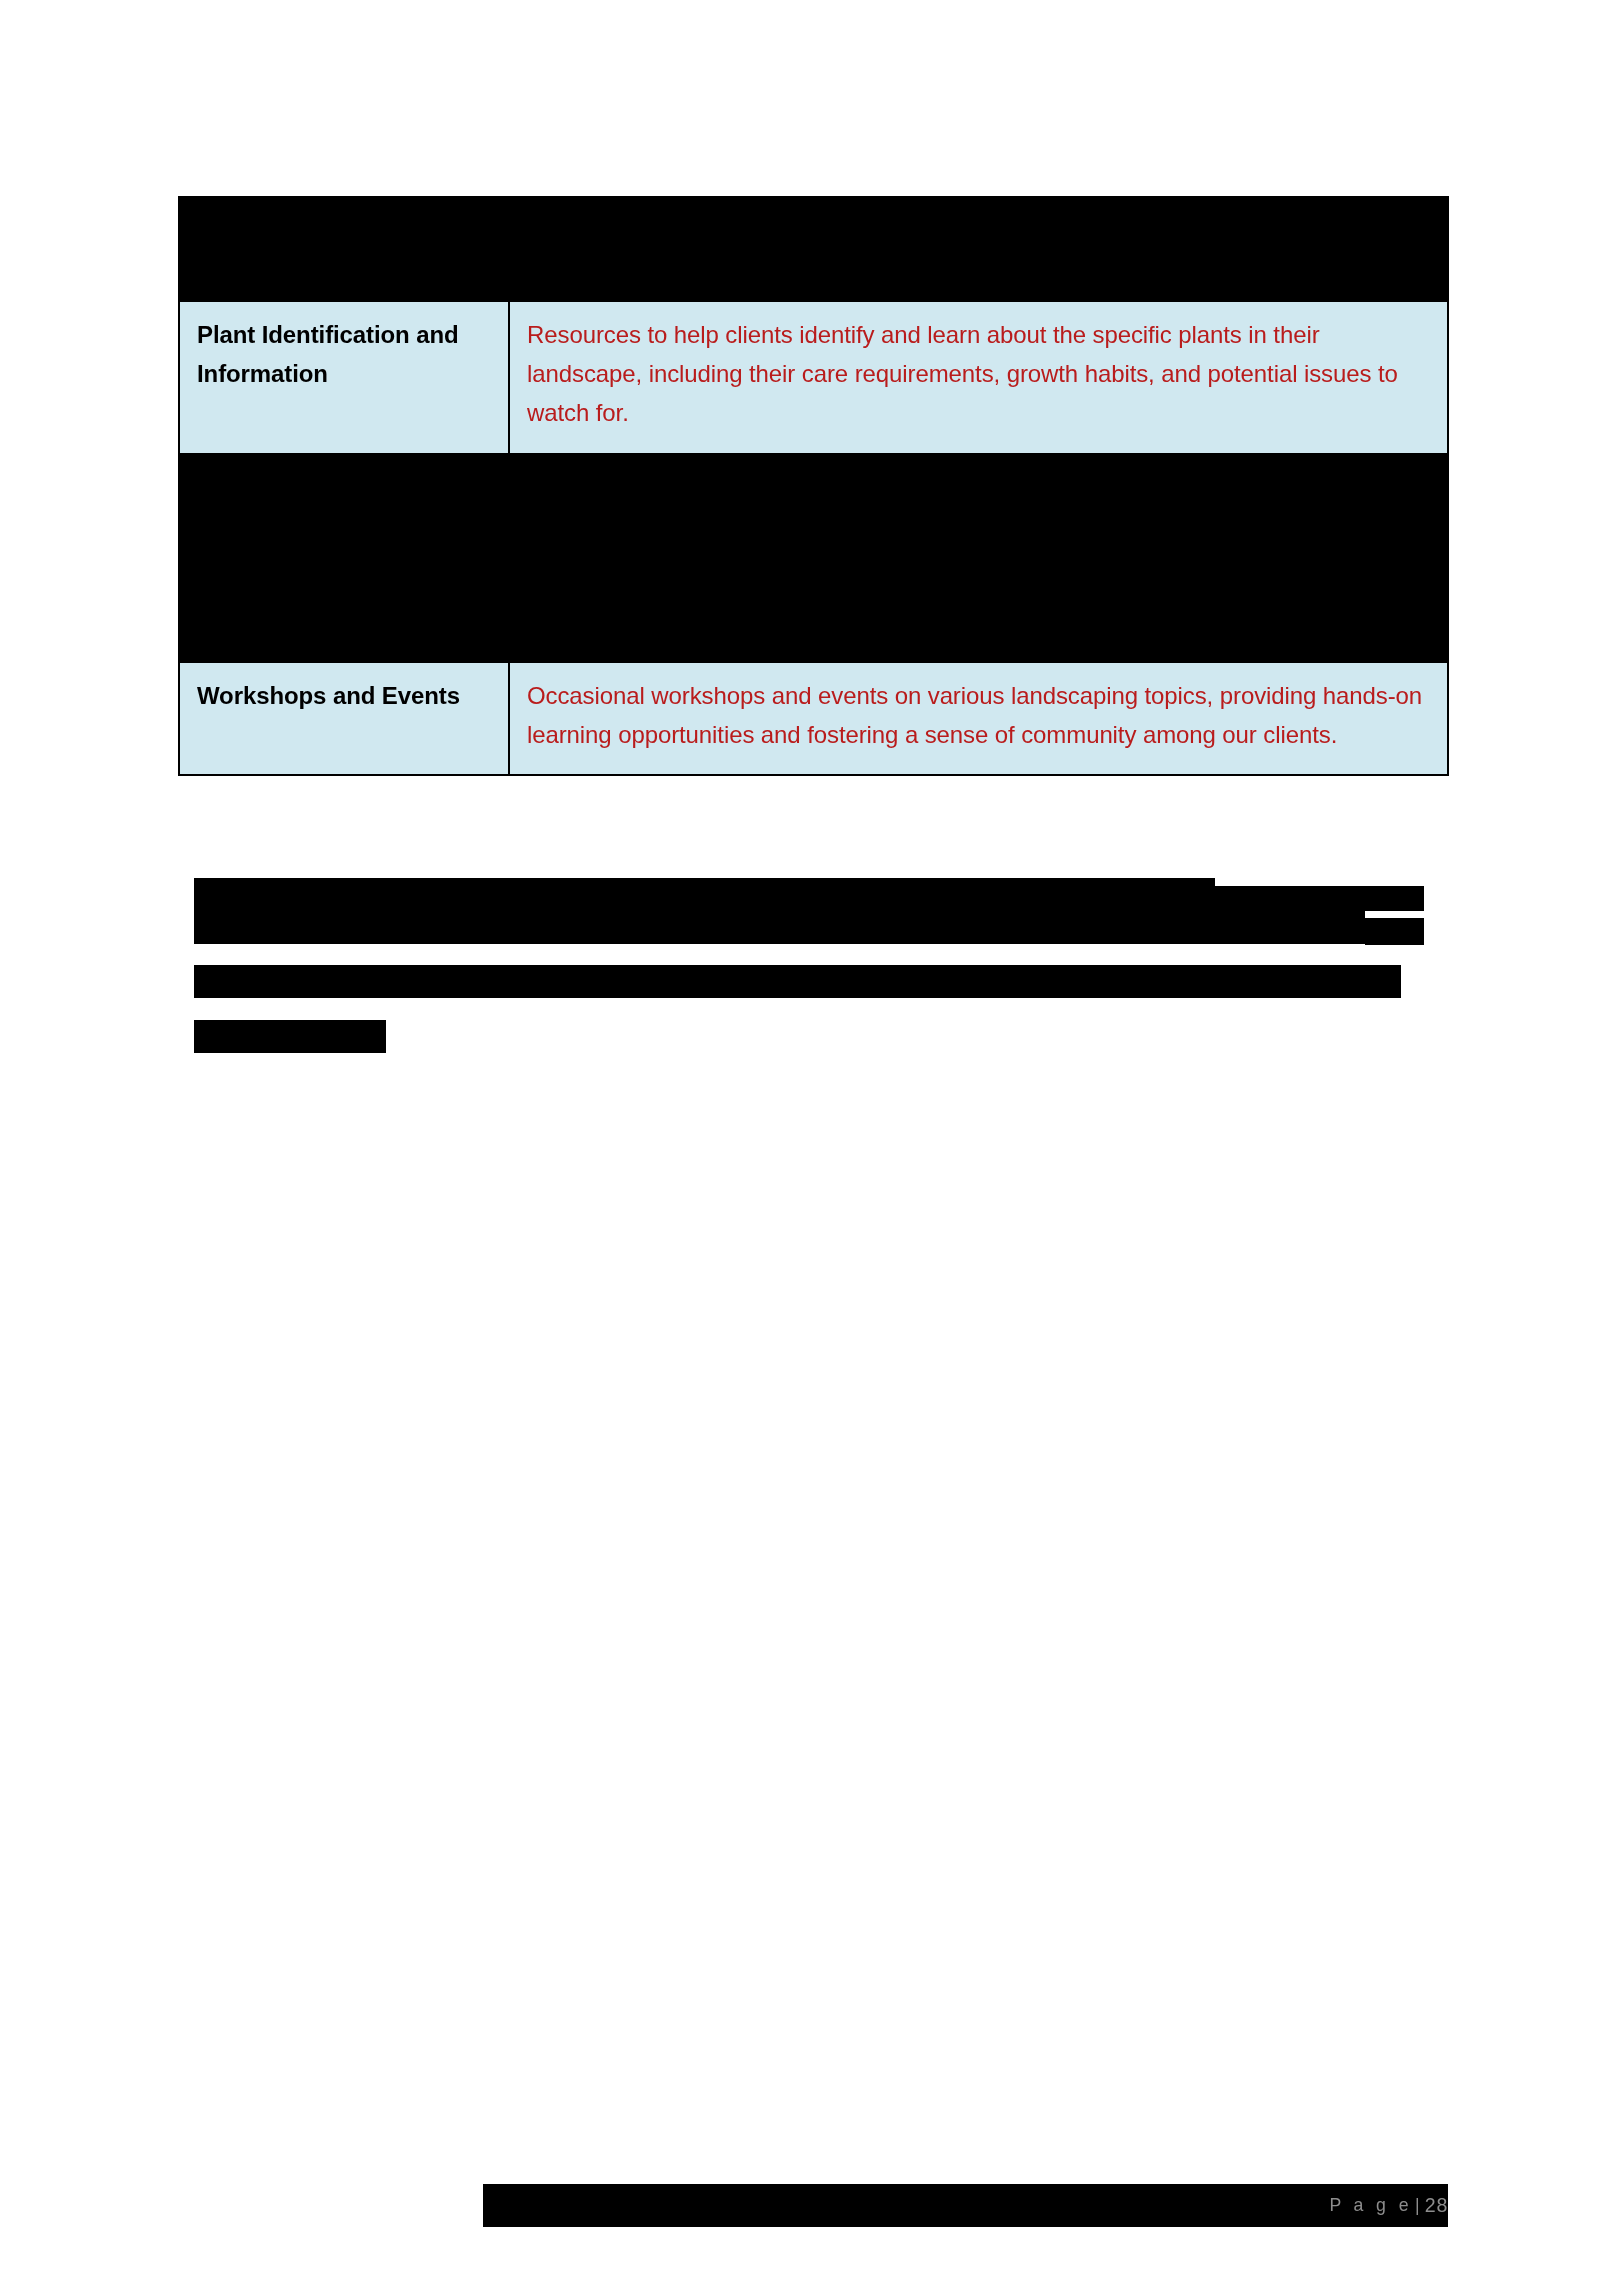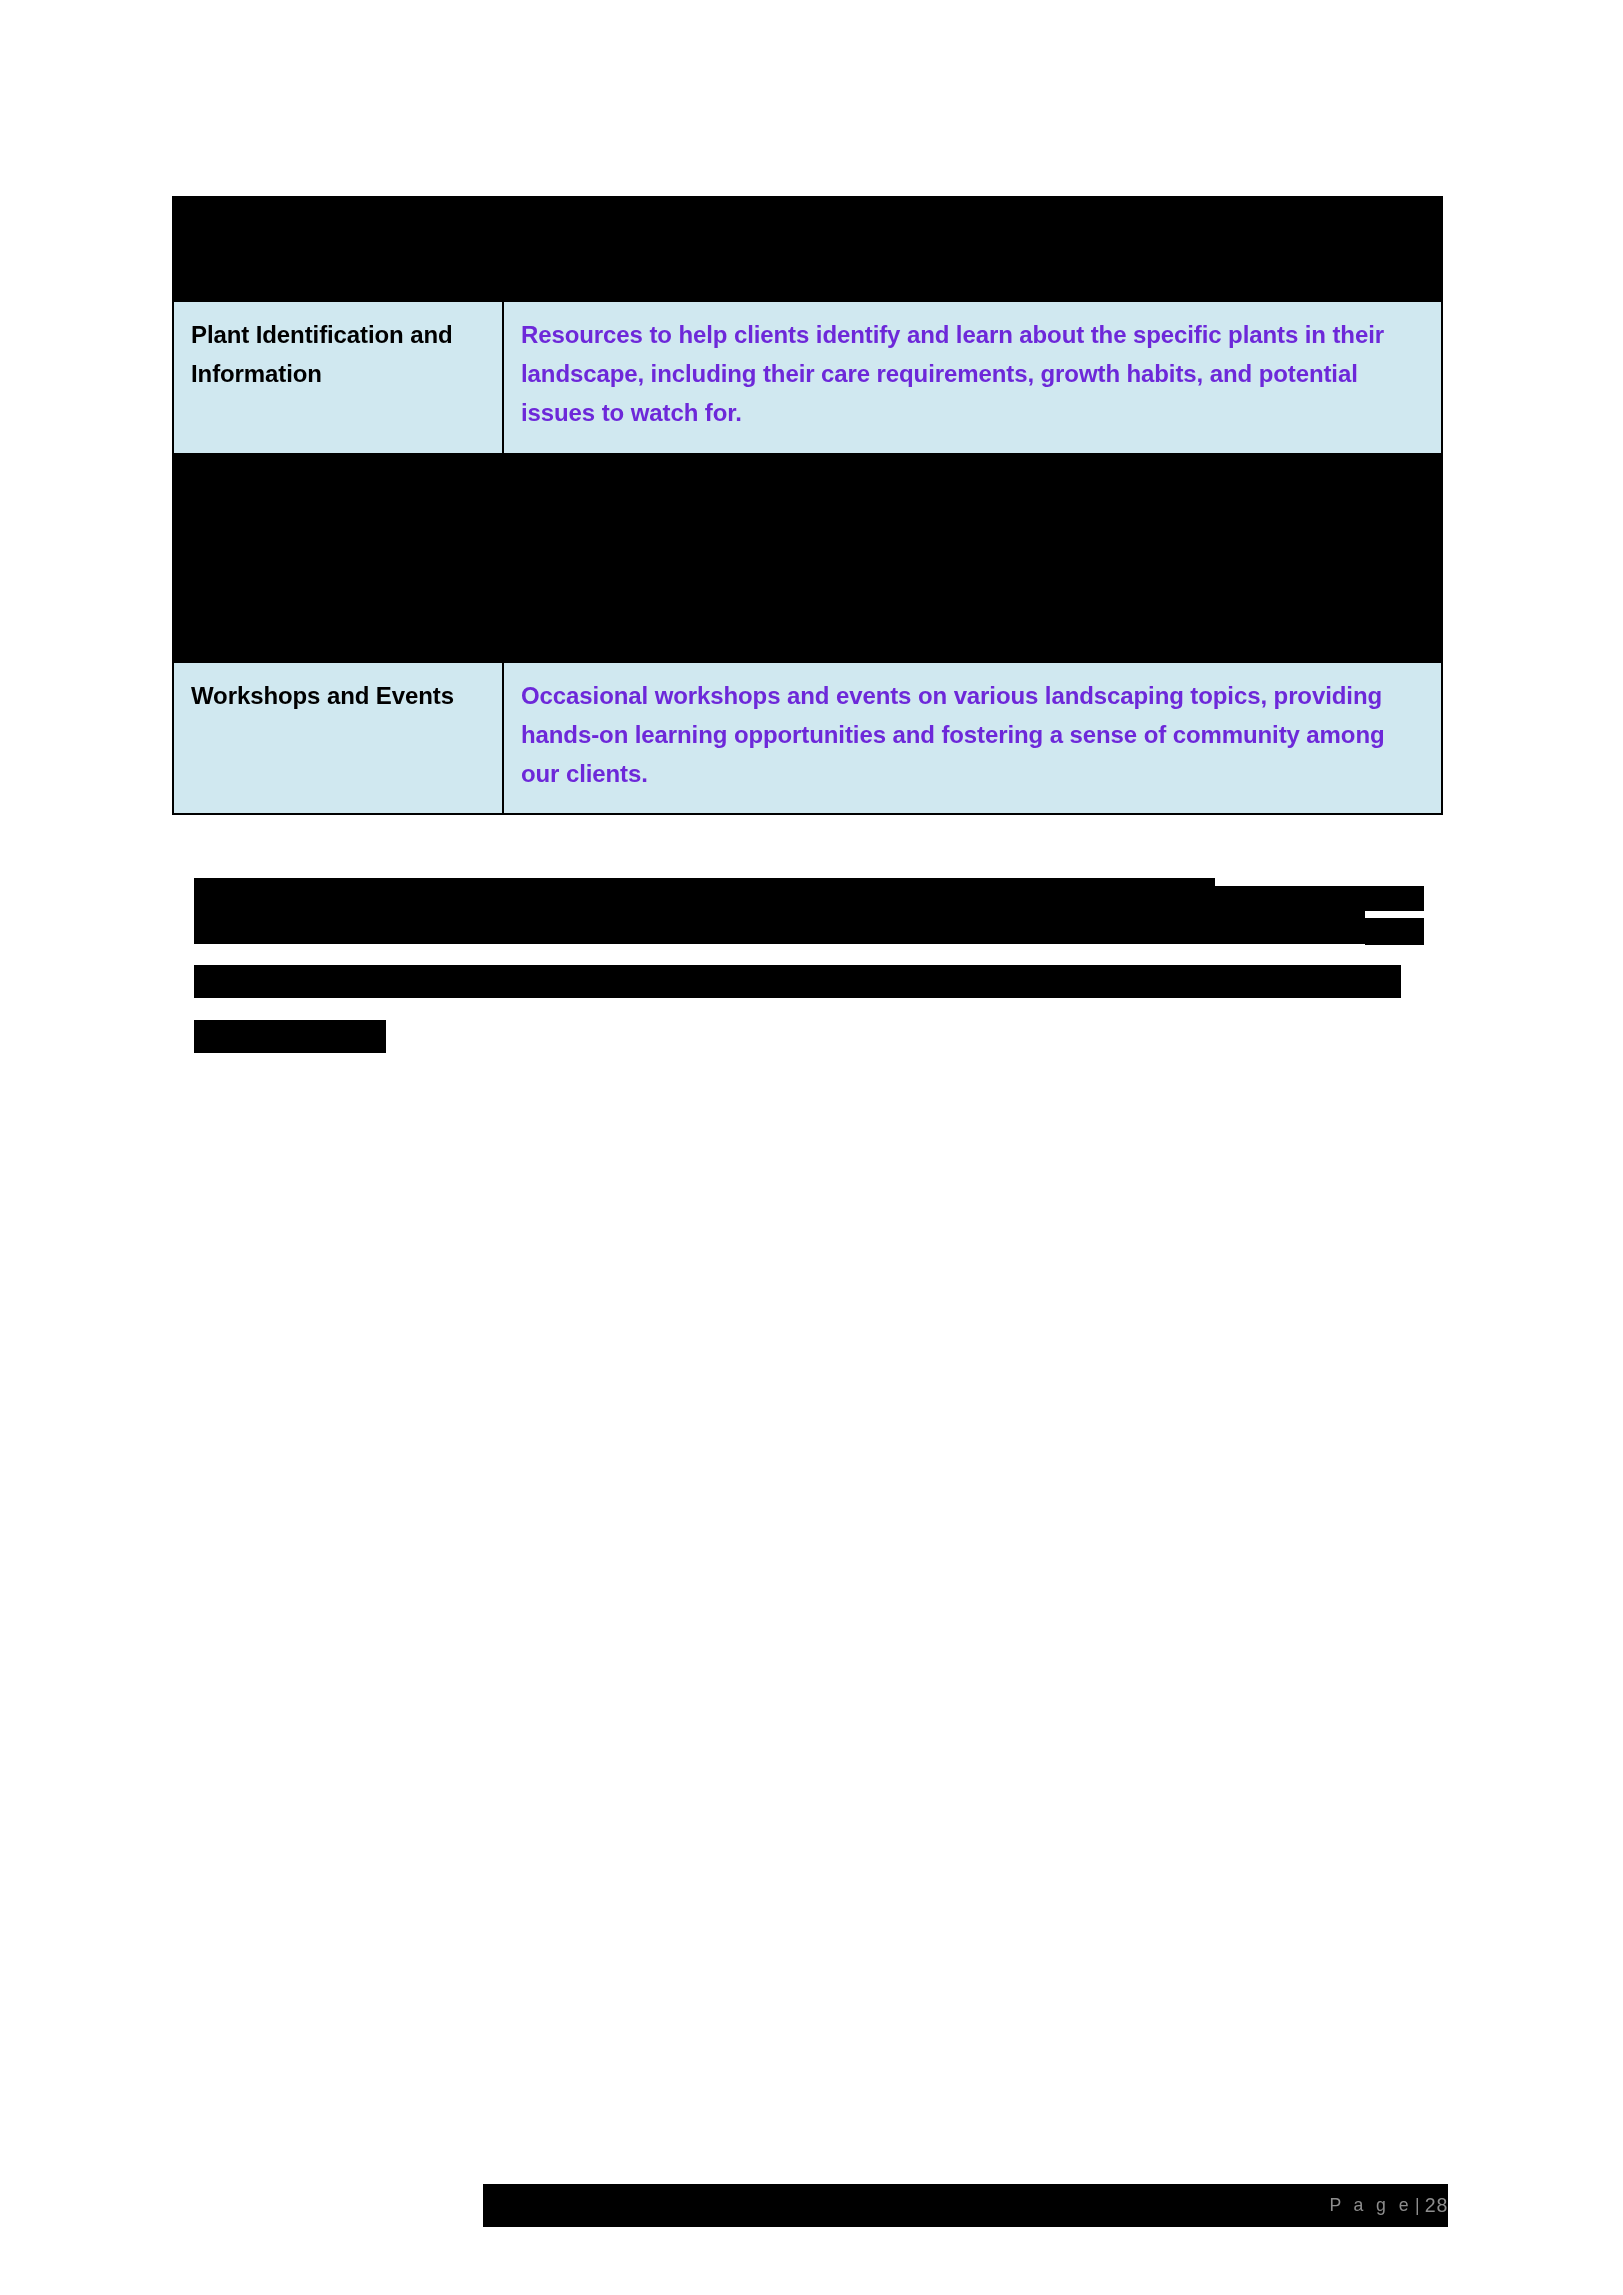--- a/index.html
+++ b/index.html
@@ -17,21 +17,21 @@
 
   .page {
     position: absolute;
     inset: 0;
     background: #ffffff;
   }
 
   
   .svc-table {
     position: absolute;
-    left: 172px;
+    left: 178px;
     top: 196px;
     width: 1269px;
     border-collapse: collapse;
     table-layout: fixed;
   }
   .svc-table col.c-term { width: 330px; }
   .svc-table col.c-desc { width: 939px; }
 
   .svc-table td {
     border: 2px solid #000000;
@@ -42,23 +42,22 @@
   }
 
   .term-cell {
     font-weight: bold;
     font-size: 24px;
     color: #000000;
     letter-spacing: -0.1px;
   }
   .desc-cell {
     font-size: 24px;
-    color: #6d28d9;
+    color: #b91c1c;
     letter-spacing: -0.1px;
-    font-weight: bold;
   }
 
   
   tr.redacted-row td {
     background: #000000;
     border-color: #000000;
     padding: 0;
     height: 50px;
   }
   tr.redacted-row.tall td { height: 102px; }

